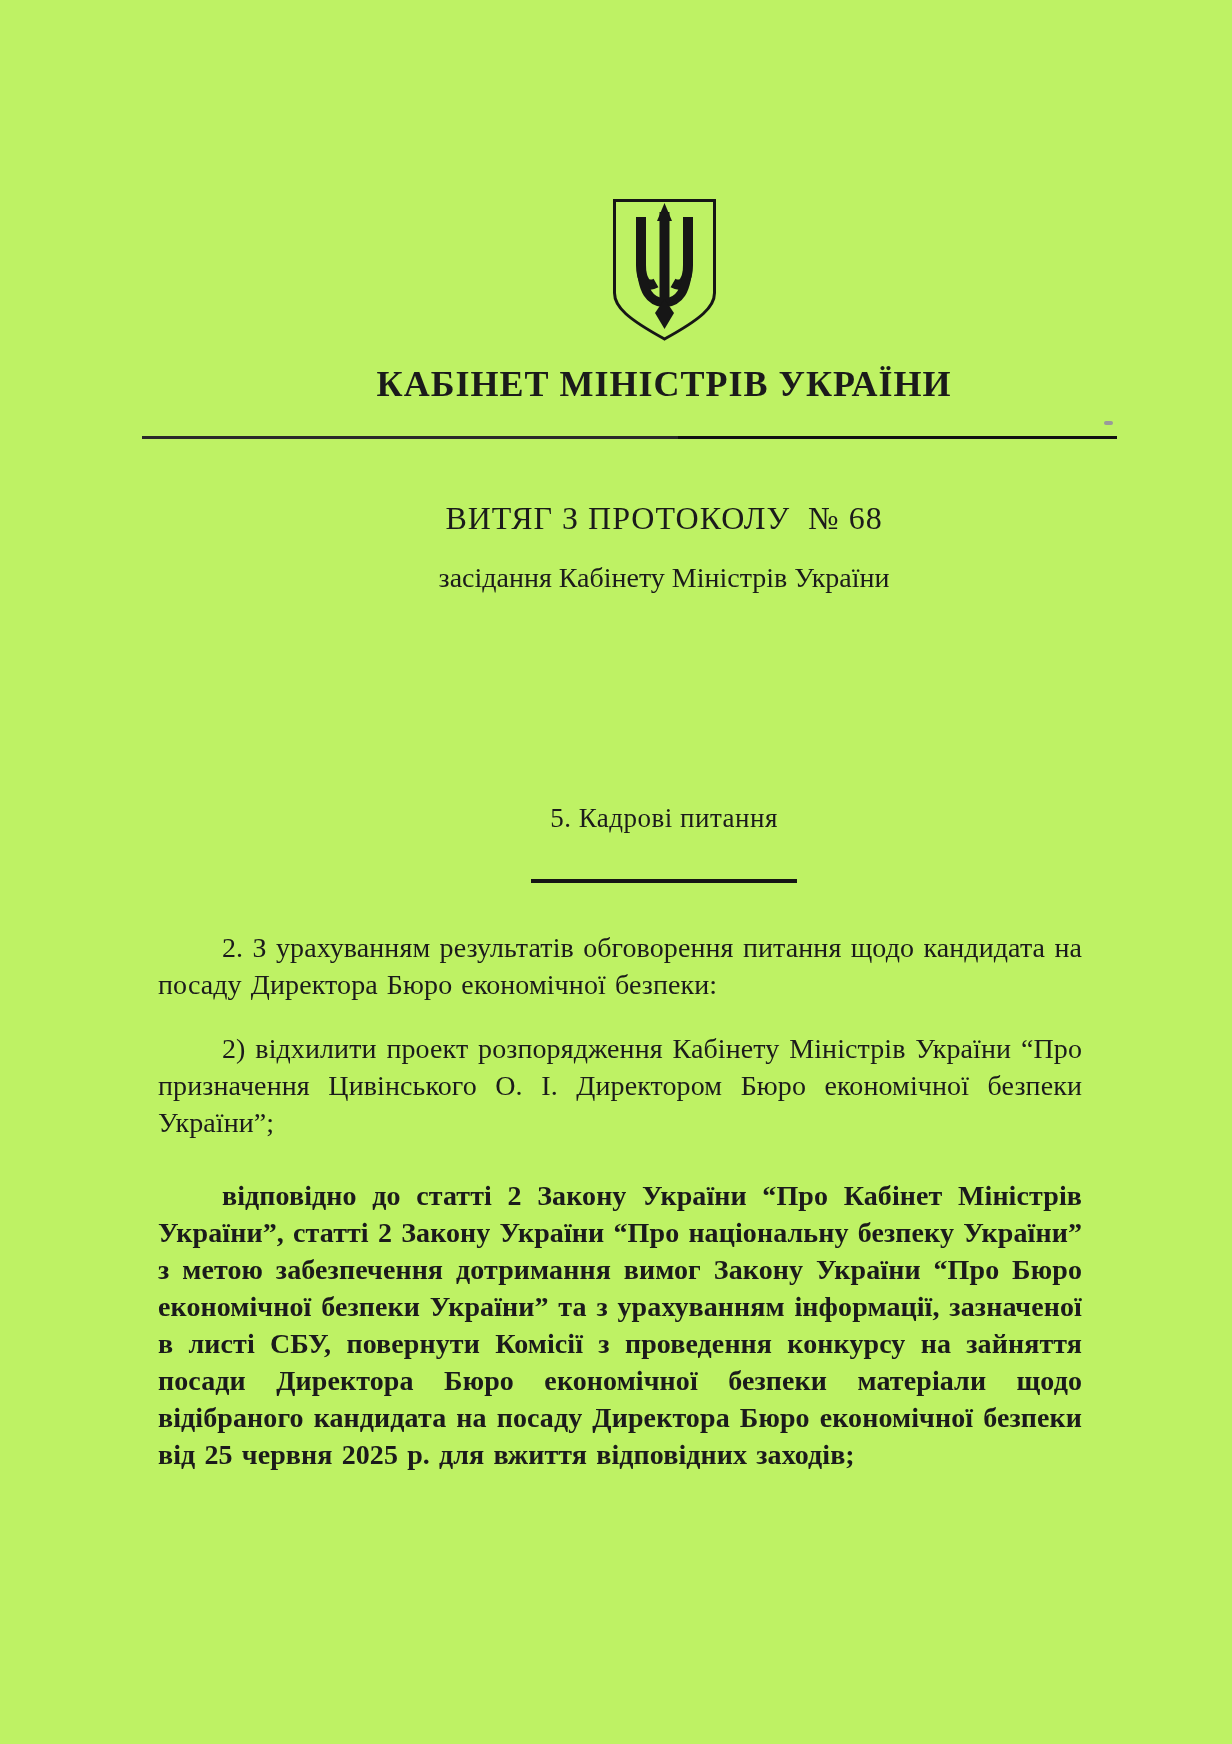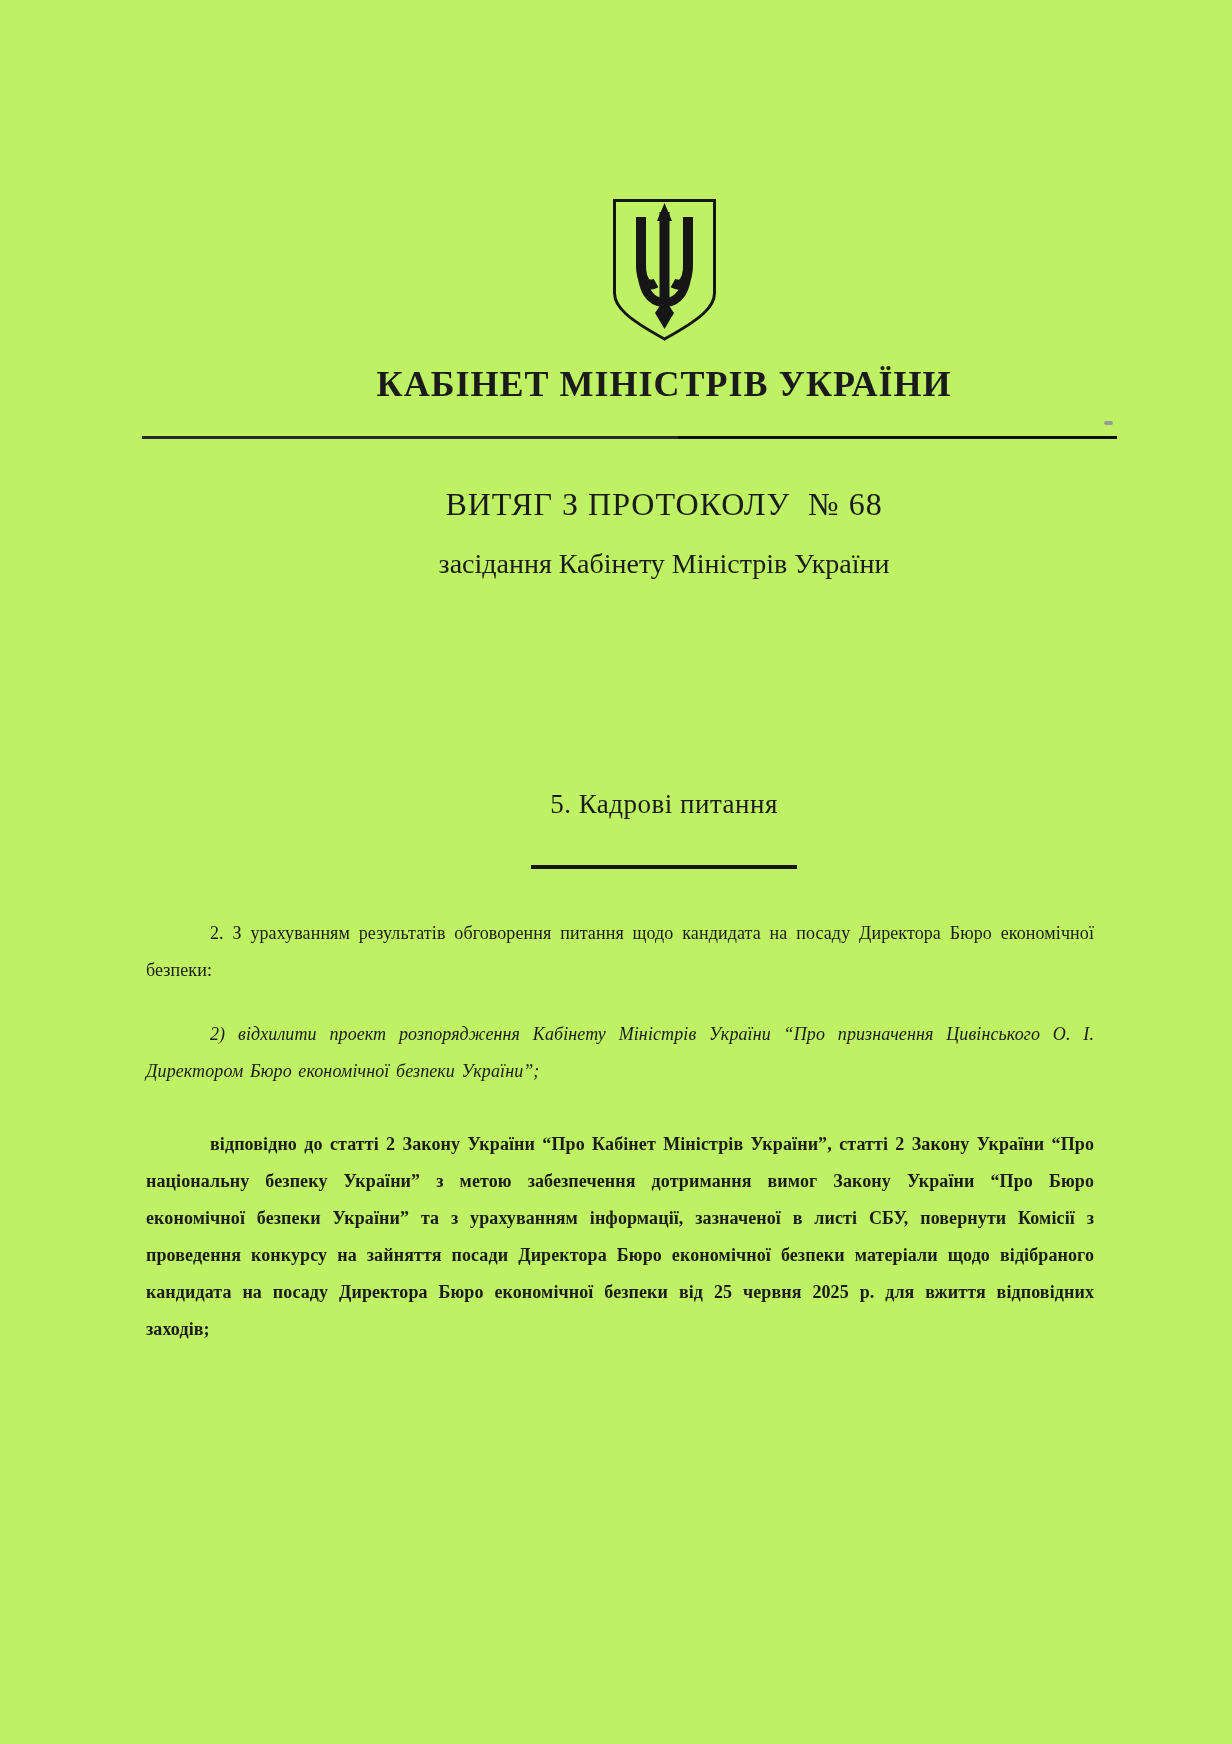--- a/index.html
+++ b/index.html
@@ -33,21 +33,21 @@
     white-space:pre-wrap;
   }
   .rule-wide{
     margin-left:130px;
     margin-top:32px;
     width:975px;
     height:3px;
     background:linear-gradient(to right,#2a2a2a 0 55%,#111 55% 100%);
   }
   .doc-title{
-    margin-top:46px;
+    margin-top:60px;
     font-size:32px;
     line-height:38px;
     letter-spacing:1px;
     white-space:pre-wrap;
   }
   .doc-subtitle{
     margin-top:24px;
     font-size:28px;
     line-height:34px;
     white-space:pre-wrap;
@@ -71,31 +71,31 @@
     margin-top:27px;
     width:266px;
     height:4px;
     background:#151515;
   }
   .body-text{
     margin-left:134px;
     width:948px;
   }
   .body-text p{
-    margin:0;
-    font-size:18px;
+    margin:12px;
+    font-size:28px;
     line-height:37px;
     letter-spacing:0.1px;
     word-spacing:2px;
     text-align:justify;
     text-indent:64px;
   }
   .p1{margin-top:42px !important;}
   .p2{margin-top:26px !important;}
-  .p3{margin-top:27px !important;font-style:italic;}
+  .p3{margin-top:27px !important;}
   .p4{margin-top:36px !important;font-weight:bold;}
   .speck{
     position:absolute;
     left:1104px;top:421px;
     width:9px;height:4px;
     background:#9a9a9a;
     border-radius:2px;
   }
 </style>
 </head>

